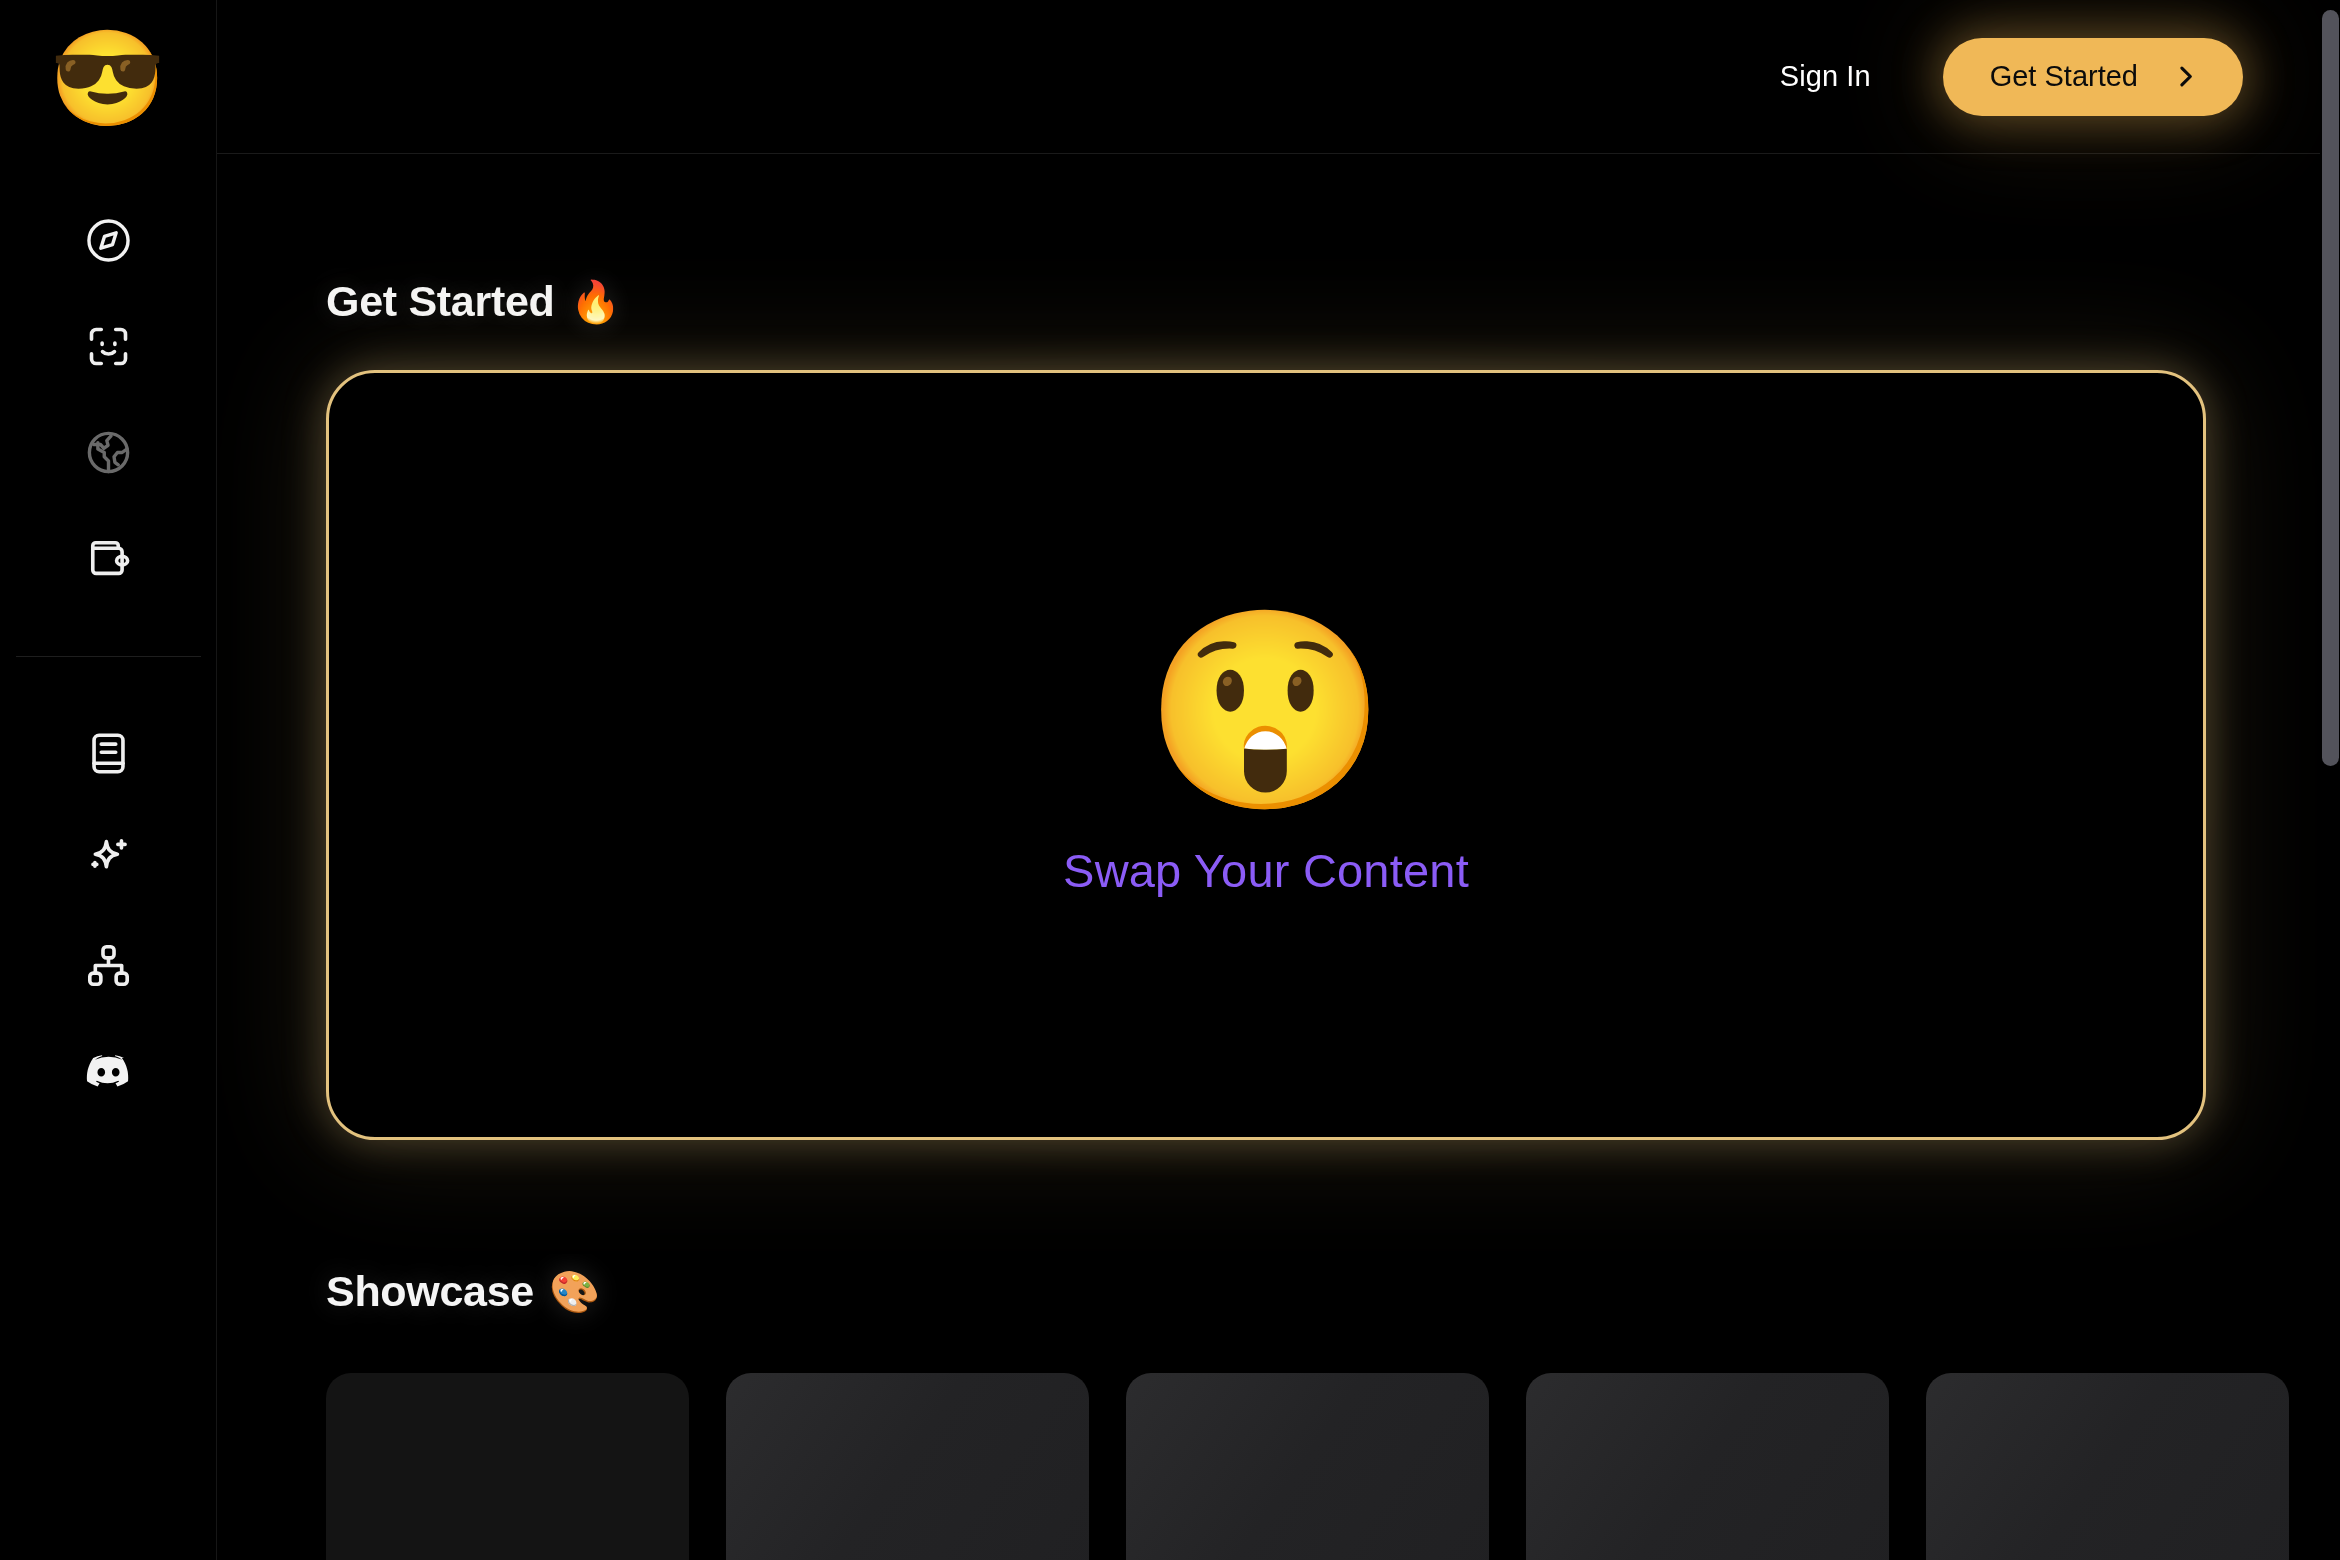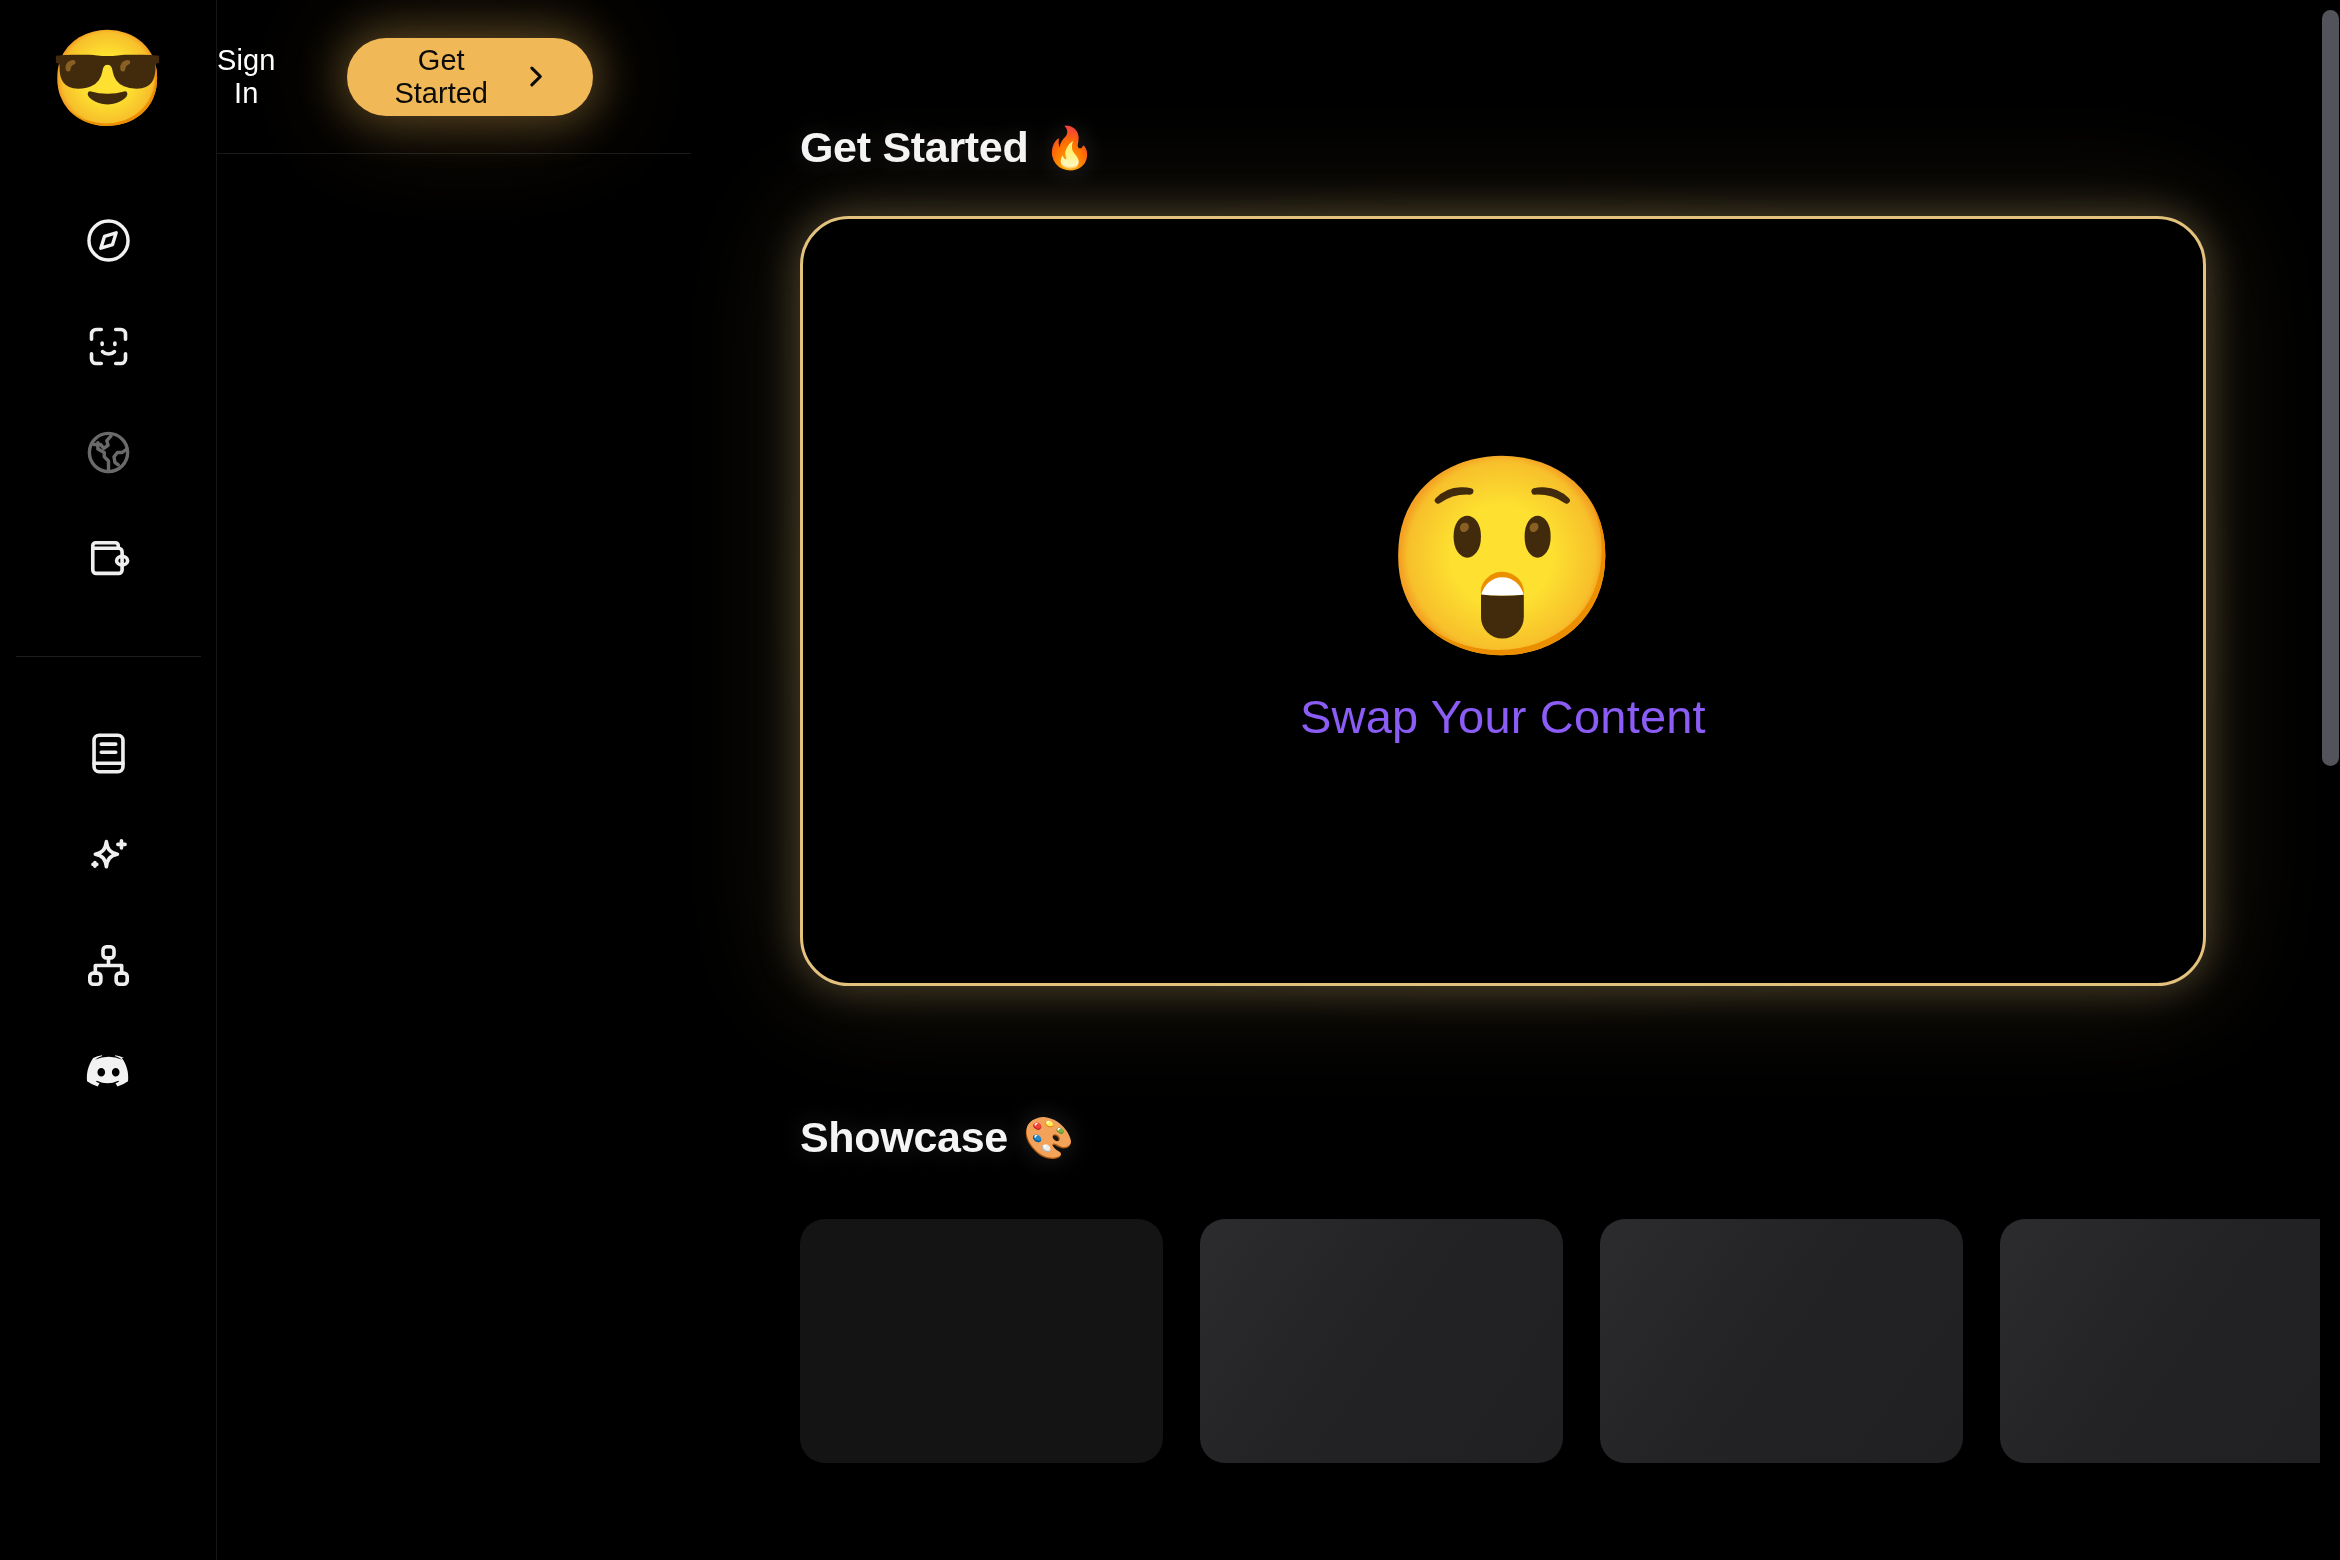--- a/index.html
+++ b/index.html
@@ -35,21 +35,21 @@
   .nav-item svg { width:51px; height:51px; display:block; }
   .nav-divider {
     width:185px; height:1px; background:#1e1e1e;
     margin-top:68px;
   }
 
   
   .main {
     flex:1 1 auto; height:1560px;
     background:#000; position:relative;
-    display:flex; flex-direction:row;
+    display:flex; flex-direction:column;
     overflow:hidden;
   }
   .topbar {
     height:154px; flex:0 0 154px;
     border-bottom:1px solid #1a1a1a;
     display:flex; align-items:center; justify-content:flex-end;
     padding-right:98px; gap:72px;
     position:relative; z-index:4;
   }
   .signin {

